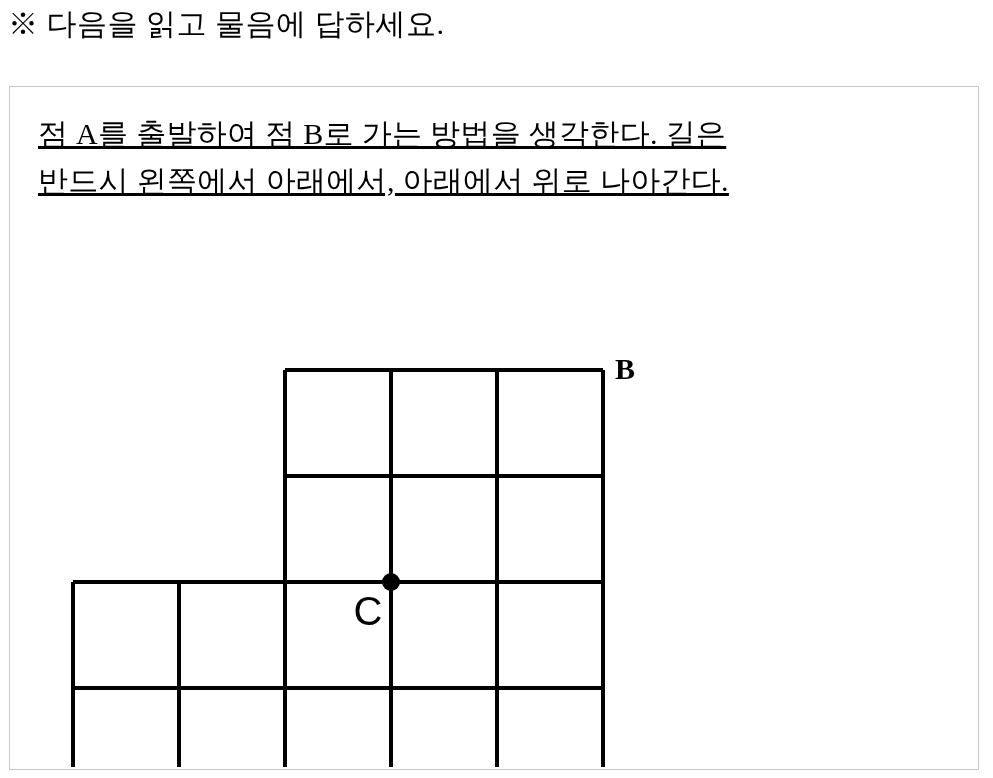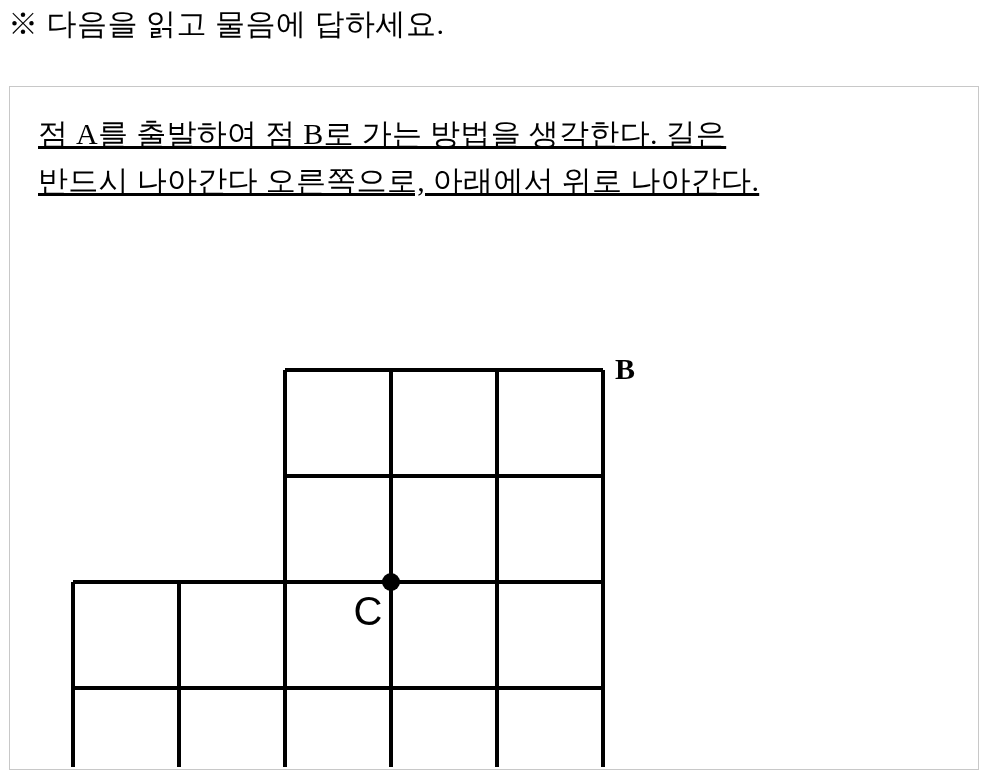--- a/index.html
+++ b/index.html
@@ -73,21 +73,21 @@
 <body>
 
 <div id="root">
 
   <div class="instruction">※ 다음을 읽고 물음에 답하세요.</div>
 
   <div class="box">
 
     <div class="stem">
       <span class="ln">점 A를 출발하여 점 B로 가는 방법을 생각한다. 길은</span>
-      <span class="ln">반드시 나아간다 오른쪽으로, 아래에서 위로 나아간다.</span>
+      <span class="ln">반드시 왼쪽에서 아래에서, 아래에서 위로 나아간다.</span>
     </div>
 
     <div class="figure">
       <svg width="968" height="520" viewBox="0 0 968 520" xmlns="http://www.w3.org/2000/svg">
 
         <line x1="275" y1="123" x2="593" y2="123" stroke="#000" stroke-width="4"></line>
 
         <line x1="275" y1="229" x2="593" y2="229" stroke="#000" stroke-width="4"></line>
 
         <line x1="63" y1="335" x2="593" y2="335" stroke="#000" stroke-width="4"></line>

